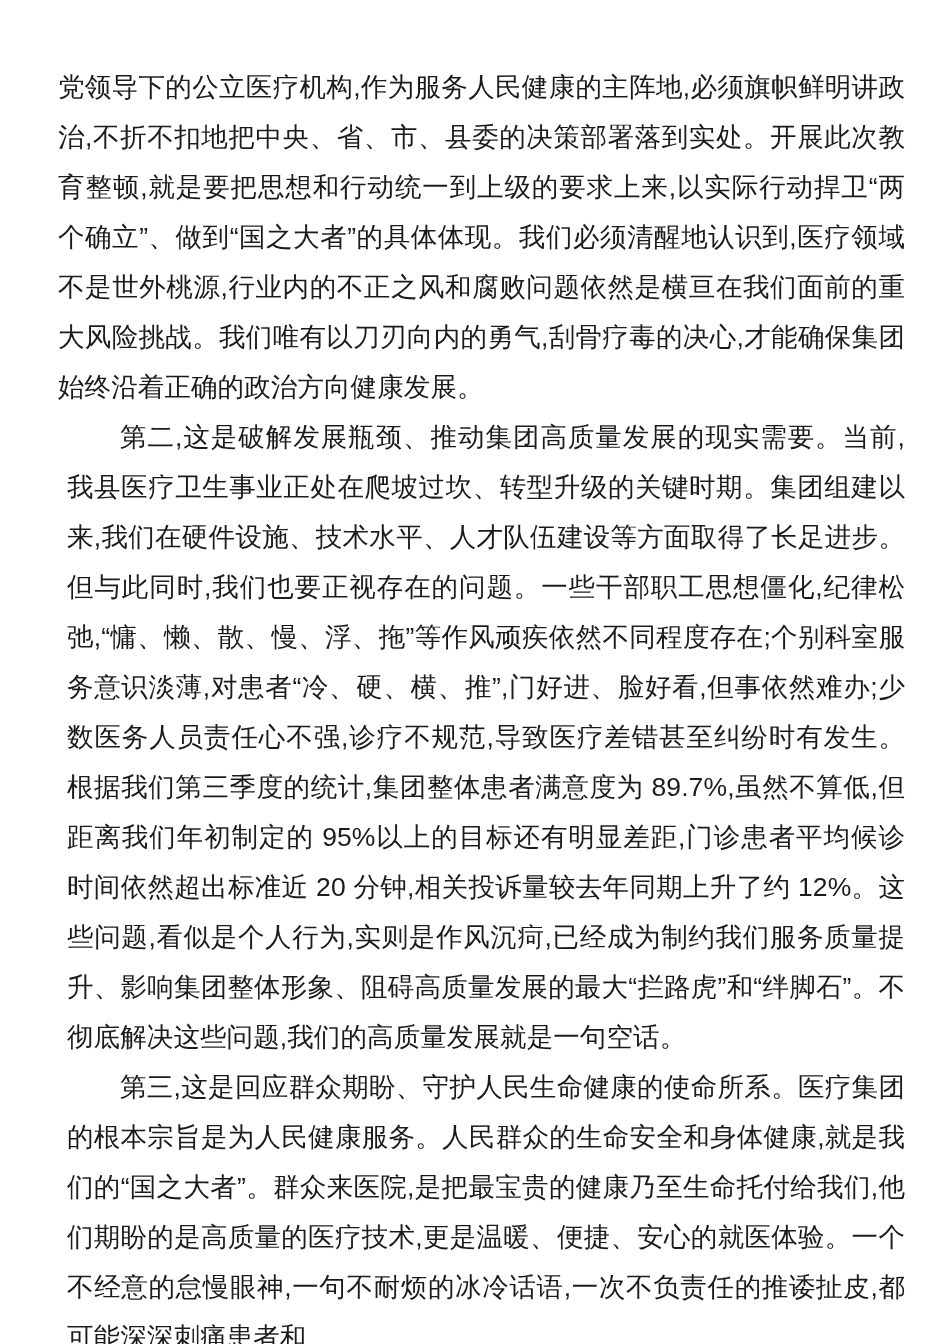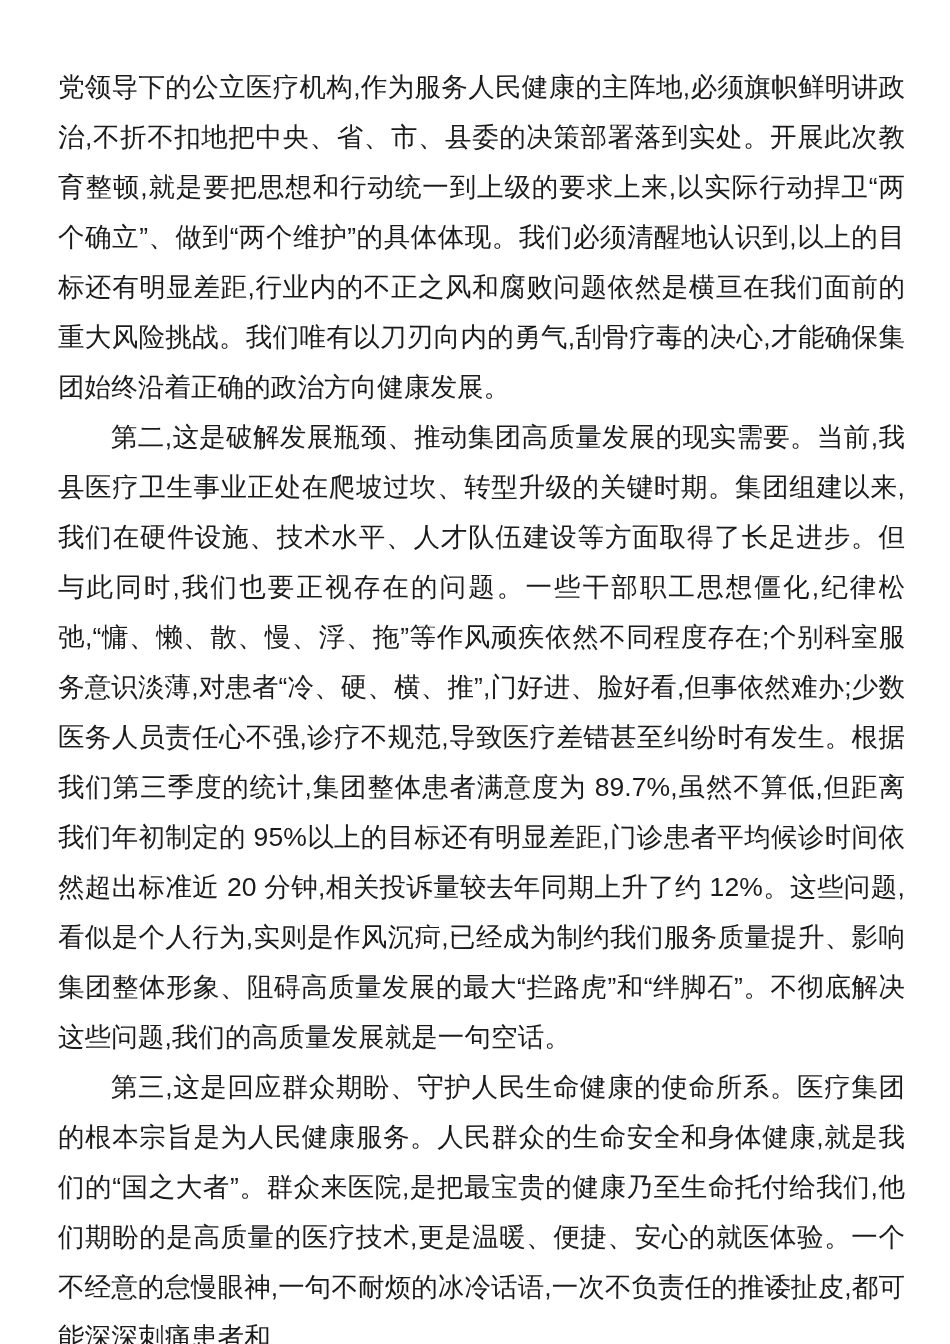--- a/index.html
+++ b/index.html
@@ -32,27 +32,28 @@
     color: #1b1b1b;
     text-align: justify;
     text-justify: inter-character;
     letter-spacing: 0.1px;
     font-weight: 400;
     word-break: break-all;
     -webkit-font-smoothing: antialiased;
   }
   .para + .para {
     margin-top: 0;
+    margin-left: 9px;
   }
   .indent {
     text-indent: 53px;
   }
 </style>
 </head>
 <body>
 
 <div id="page">
   <div id="doc-body">
-    <p class="para">党领导下的公立医疗机构,作为服务人民健康的主阵地,必须旗帜鲜明讲政治,不折不扣地把中央、省、市、县委的决策部署落到实处。开展此次教育整顿,就是要把思想和行动统一到上级的要求上来,以实际行动捍卫“两个确立”、做到“两个维护”的具体体现。我们必须清醒地认识到,以上的目标还有明显差距,行业内的不正之风和腐败问题依然是横亘在我们面前的重大风险挑战。我们唯有以刀刃向内的勇气,刮骨疗毒的决心,才能确保集团始终沿着正确的政治方向健康发展。</p>
+    <p class="para">党领导下的公立医疗机构,作为服务人民健康的主阵地,必须旗帜鲜明讲政治,不折不扣地把中央、省、市、县委的决策部署落到实处。开展此次教育整顿,就是要把思想和行动统一到上级的要求上来,以实际行动捍卫“两个确立”、做到“国之大者”的具体体现。我们必须清醒地认识到,医疗领域不是世外桃源,行业内的不正之风和腐败问题依然是横亘在我们面前的重大风险挑战。我们唯有以刀刃向内的勇气,刮骨疗毒的决心,才能确保集团始终沿着正确的政治方向健康发展。</p>
     <p class="para indent">第二,这是破解发展瓶颈、推动集团高质量发展的现实需要。当前,我县医疗卫生事业正处在爬坡过坎、转型升级的关键时期。集团组建以来,我们在硬件设施、技术水平、人才队伍建设等方面取得了长足进步。但与此同时,我们也要正视存在的问题。一些干部职工思想僵化,纪律松弛,“慵、懒、散、慢、浮、拖”等作风顽疾依然不同程度存在;个别科室服务意识淡薄,对患者“冷、硬、横、推”,门好进、脸好看,但事依然难办;少数医务人员责任心不强,诊疗不规范,导致医疗差错甚至纠纷时有发生。根据我们第三季度的统计,集团整体患者满意度为 89.7%,虽然不算低,但距离我们年初制定的 95%以上的目标还有明显差距,门诊患者平均候诊时间依然超出标准近 20 分钟,相关投诉量较去年同期上升了约 12%。这些问题,看似是个人行为,实则是作风沉疴,已经成为制约我们服务质量提升、影响集团整体形象、阻碍高质量发展的最大“拦路虎”和“绊脚石”。不彻底解决这些问题,我们的高质量发展就是一句空话。</p>
     <p class="para indent">第三,这是回应群众期盼、守护人民生命健康的使命所系。医疗集团的根本宗旨是为人民健康服务。人民群众的生命安全和身体健康,就是我们的“国之大者”。群众来医院,是把最宝贵的健康乃至生命托付给我们,他们期盼的是高质量的医疗技术,更是温暖、便捷、安心的就医体验。一个不经意的怠慢眼神,一句不耐烦的冰冷话语,一次不负责任的推诿扯皮,都可能深深刺痛患者和</p>
   </div>
 </div>
 
 </body></html>

